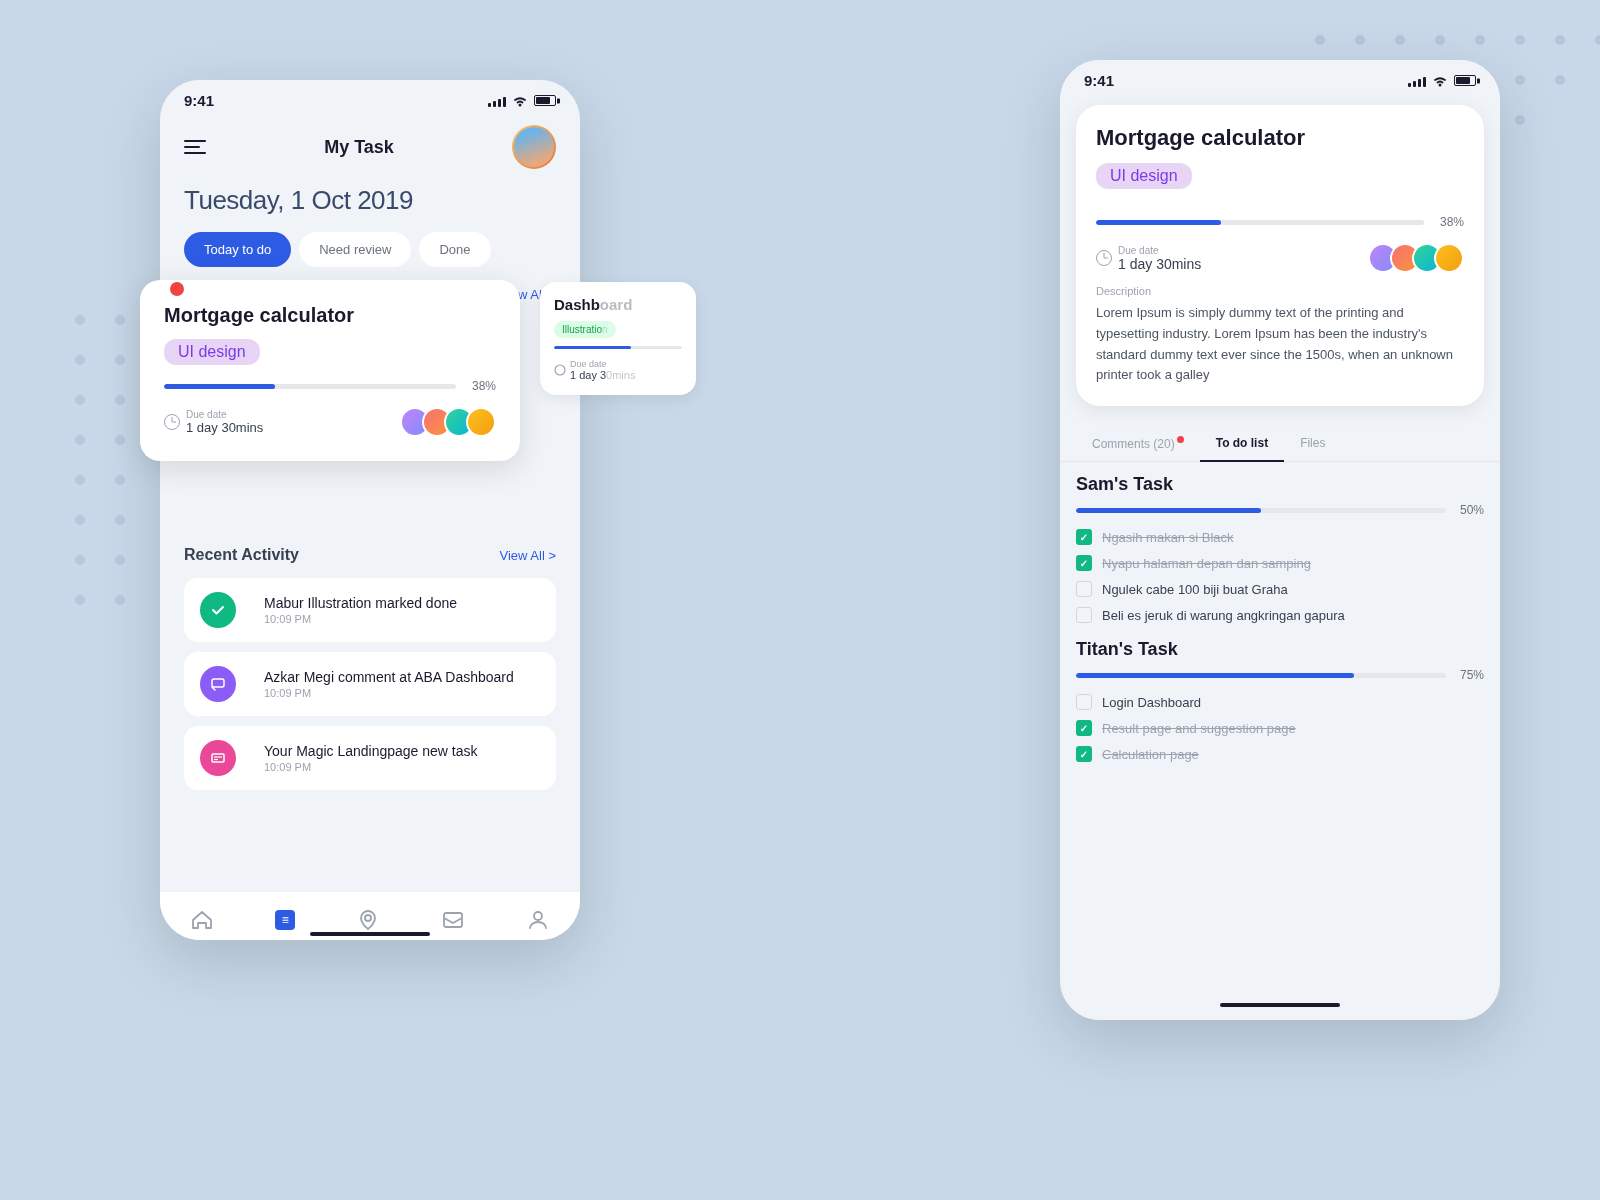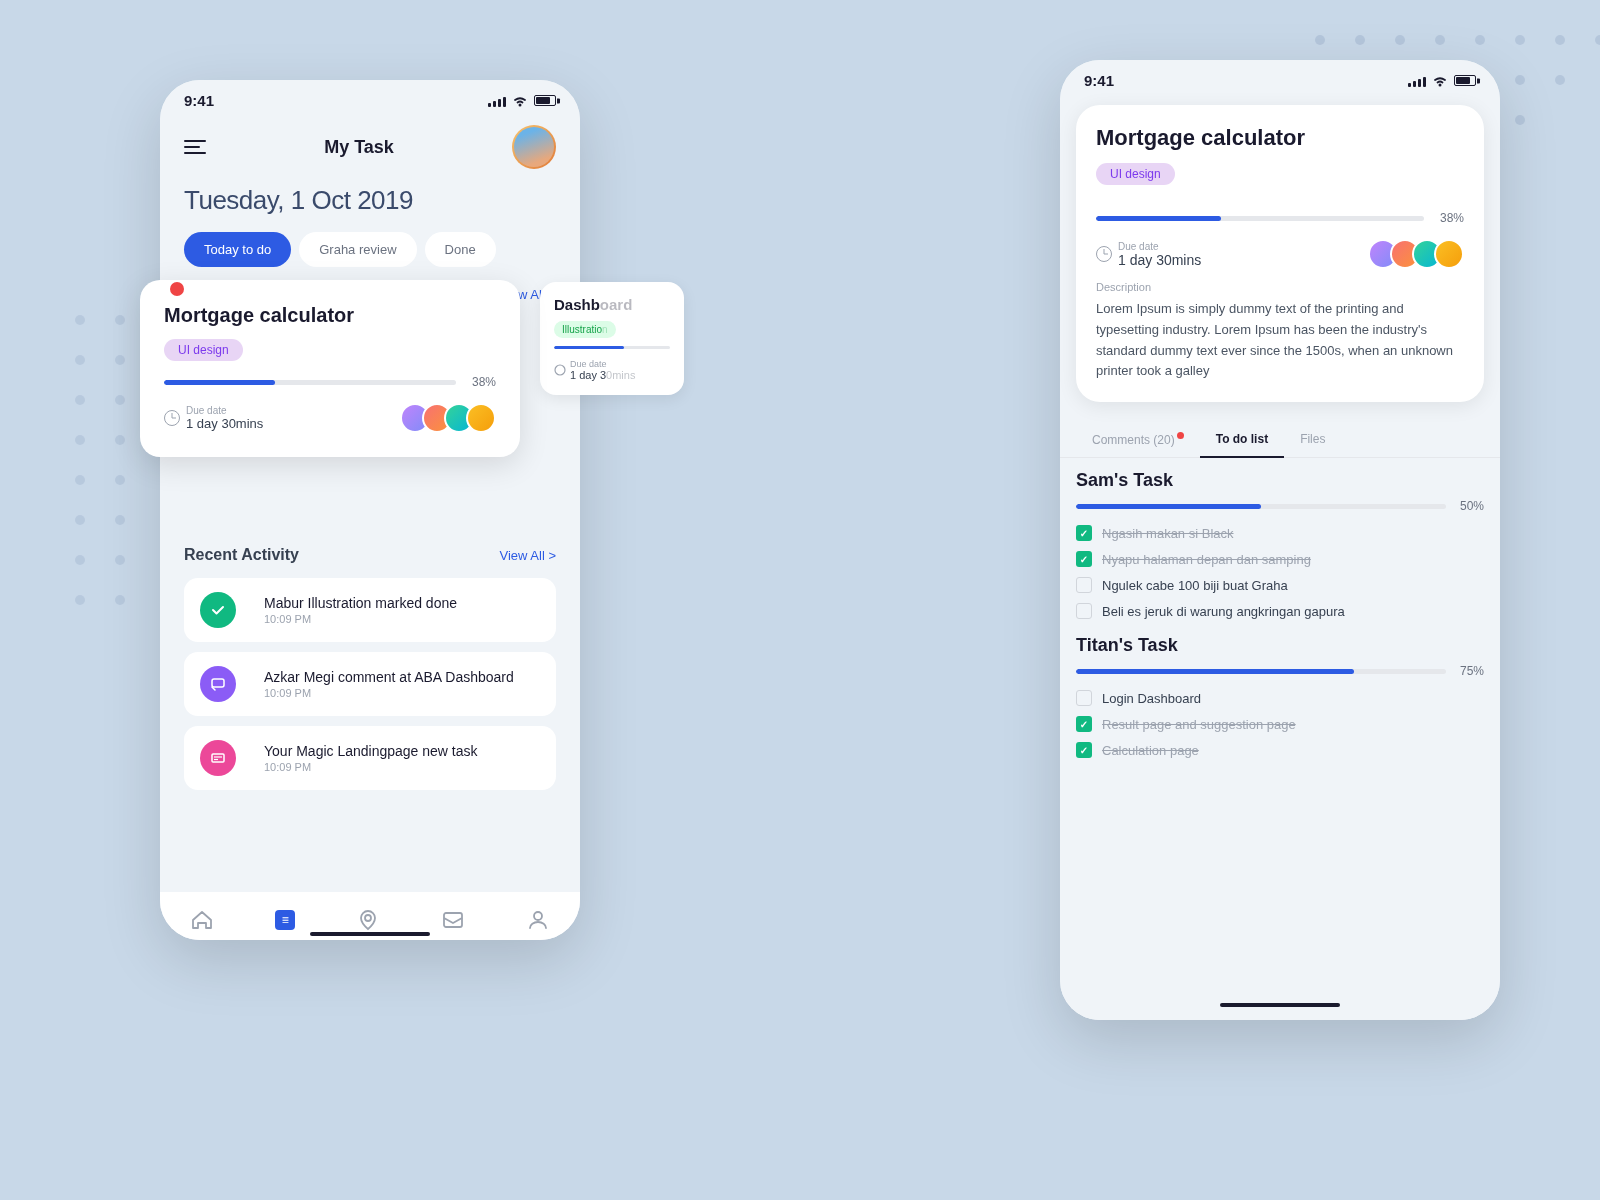--- a/index.html
+++ b/index.html
@@ -193,21 +193,21 @@
       font-weight: 700;
       color: #1a1a2e;
       margin-bottom: 12px;
     }
     .tag-badge {
       display: inline-block;
       background: #e8d5f5;
       color: #7c3aed;
       padding: 4px 14px;
       border-radius: 12px;
-      font-size: 12px;
+      font-size: 16px;
       margin-bottom: 14px;
     }
     .progress-row {
       display: flex;
       align-items: center;
       gap: 10px;
       margin-bottom: 14px;
     }
     .progress-bar-bg {
       flex: 1;
@@ -616,21 +616,21 @@
         <div class="avatar-inner"></div>
       </div>
     </div>
 
     <div class="date-section">
       <div class="date-text">Tuesday, 1 Oct 2019</div>
     </div>
 
     <div class="tabs-row">
       <button class="tab-btn active">Today to do</button>
-      <button class="tab-btn inactive">Graha review</button>
+      <button class="tab-btn inactive">Need review</button>
       <button class="tab-btn inactive">Done</button>
     </div>
 
     <div style="display:flex; justify-content:flex-end; padding: 4px 24px 8px;">
       <span class="view-all-link">View All &gt;</span>
     </div>
 
     <div style="margin-top: 220px;" class="recent-section">
       <div class="section-header">
         <span class="section-title">Recent Activity</span>
@@ -728,21 +728,21 @@
     </div>
     <div class="avatars-group">
       <div class="avatar-sm avatar-sm-1"></div>
       <div class="avatar-sm avatar-sm-2"></div>
       <div class="avatar-sm avatar-sm-3"></div>
       <div class="avatar-sm avatar-sm-4"></div>
     </div>
   </div>
 </div>
 
-<div style="position:absolute; left:540px; top:282px; width:144px; background:white; border-radius:16px; padding:14px; box-shadow:0 4px 15px rgba(0,0,0,0.08); z-index:8; overflow:hidden;">
+<div style="position:absolute; left:540px; top:282px; width:156px; background:white; border-radius:16px; padding:14px; box-shadow:0 4px 15px rgba(0,0,0,0.08); z-index:8; overflow:hidden;">
   <div style="font-size:15px;font-weight:700;color:#1a1a2e;">Dashb<span style="opacity:0.3">oard</span></div>
   <div style="display:inline-block;background:#dcfce7;color:#16a34a;padding:3px 8px;border-radius:10px;font-size:10px;margin:8px 0;">Illustratio<span style="opacity:0.3">n</span></div>
   <div style="height:3px;background:#e5e7eb;border-radius:2px;margin-bottom:10px;overflow:hidden;">
     <div style="width:60%;height:100%;background:#2d5be3;border-radius:2px;"></div>
   </div>
   <div style="display:flex;align-items:center;gap:4px;">
     <svg width="12" height="12" viewBox="0 0 12 12">
         <circle cx="6" cy="6" r="5" fill="none" stroke="#9ca3af" stroke-width="1.2"></circle>
       </svg>
     <div>

